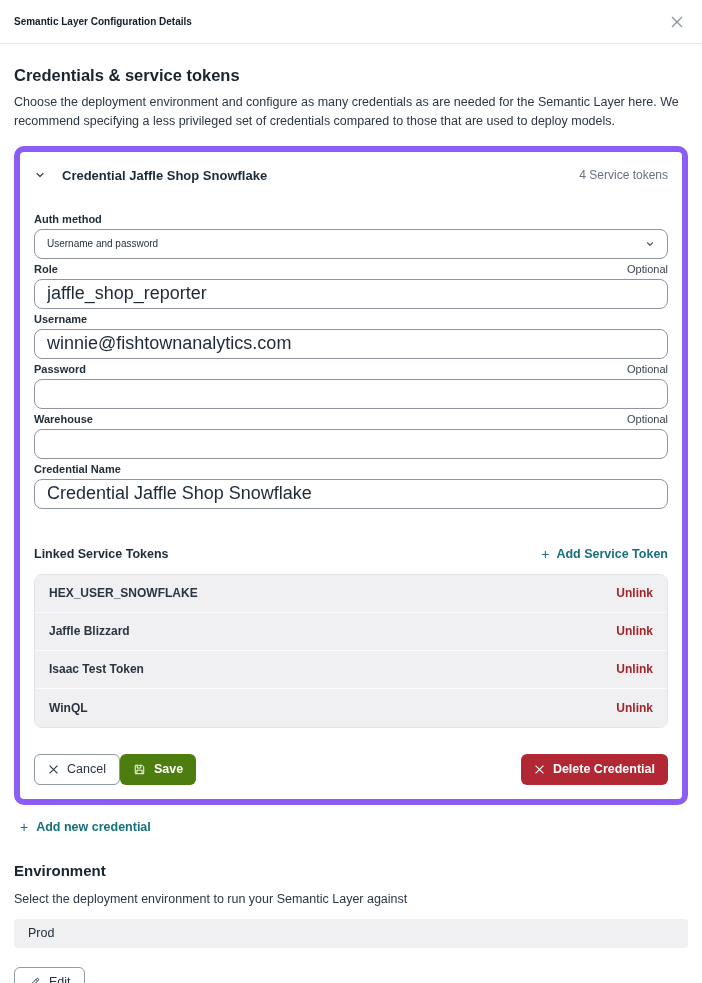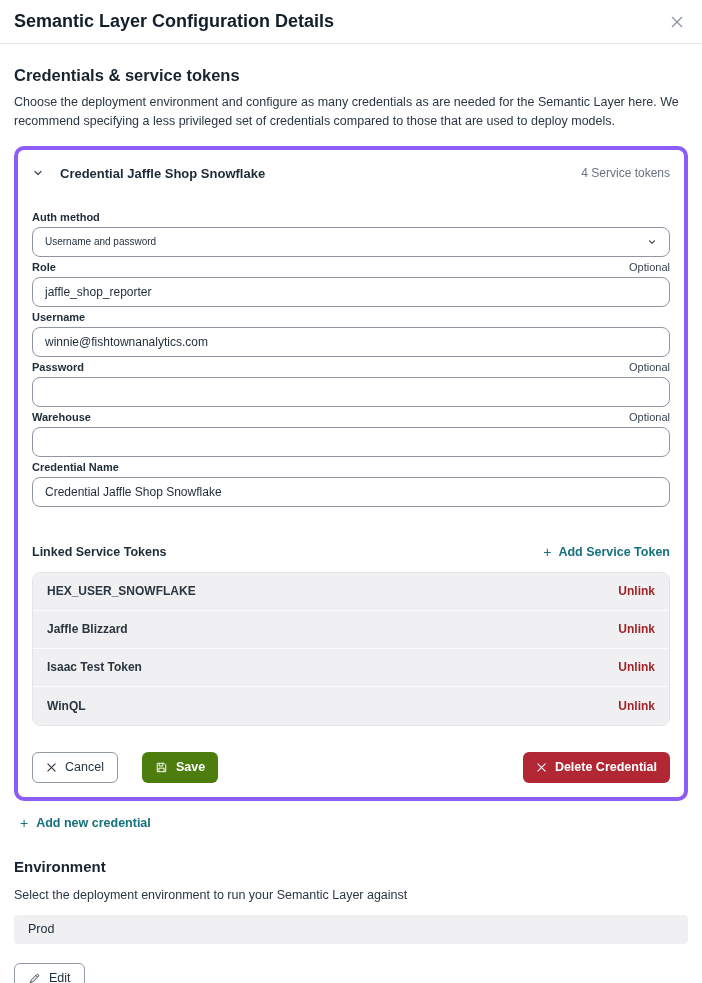--- a/index.html
+++ b/index.html
@@ -8,42 +8,42 @@
     width: 702px; height: 983px;
     background: #ffffff;
     font-family: "Liberation Sans", sans-serif;
     color: #1e2a36;
     overflow: hidden;
   }
   svg { display: block; }
 
   
   .modal-header { height: 44px; border-bottom: 1px solid #e7e8ea; display: flex; align-items: center; padding: 0 16px 0 14px; }
-  .modal-title { font-size: 18px; font-weight: bold; color: #121e2a; }
+  .modal-title { font-size: 10px; font-weight: bold; color: #121e2a; }
   .close-btn { margin-left: auto; color: #8b93a0; cursor: pointer; padding: 2px; }
 
   .content { padding: 0 14px; }
 
   .section-heading { font-size: 16.5px; font-weight: bold; color: #18242f; margin: 22px 0 0; }
   .section-desc { font-size: 12.5px; line-height: 1.5; color: #2b3644; margin-top: 8px; padding-right: 6px; }
 
   
-  .card { margin-top: 15px; border: 4px solid #8b5cf6; border-radius: 10px; padding: 14px; background: #fff; }
+  .card { margin-top: 15px; border: 6px solid #8b5cf6; border-radius: 10px; padding: 14px; background: #fff; }
   .card-header { display: flex; align-items: center; padding-top: 2px; }
   .chev-toggle { color: #3d4754; cursor: pointer; }
   .card-title { font-size: 13px; font-weight: bold; color: #1c2936; margin-left: 16px; }
   .token-count { margin-left: auto; font-size: 12px; color: #68717f; }
 
   .fields { margin-top: 30px; }
   .field-label-row { display: flex; align-items: baseline; margin: 4px 0 4px; }
   .field-label { font-size: 11px; font-weight: bold; color: #222e3a; }
   .optional { margin-left: auto; font-size: 11px; color: #3a4450; }
   .text-input {
     width: 100%; height: 30px; border: 1px solid #8f96a1; border-radius: 8px;
-    padding: 0 12px; font-size: 12px; color: #1f2a37; background: #fff;
+    padding: 0 12px; font-size: 18px; color: #1f2a37; background: #fff;
     font-family: "Liberation Sans", sans-serif; outline: none;
   }
   .select {
     width: 100%; height: 30px; border: 1px solid #8f96a1; border-radius: 8px;
     padding: 0 12px; font-size: 10px; color: #1f2a37; background: #fff;
     display: flex; align-items: center; cursor: pointer; gap: 20px;
   }
   .select-chev { margin-left: auto; color: #4a5461; }
 
   
@@ -52,21 +52,21 @@
   .add-token { margin-left: auto; display: flex; align-items: center; gap: 7px; font-size: 12.5px; font-weight: bold; color: #15717c; cursor: pointer; }
   .plus-glyph { font-weight: normal; font-size: 14px; line-height: 1; }
 
   .token-list { margin-top: 13px; border: 1px solid #e3e4e8; border-radius: 8px; overflow: hidden; }
   .token-row { background: #f0f0f2; height: 38px; display: flex; align-items: center; padding: 0 14px; border-bottom: 1px solid #fcfcfd; }
   .token-row:last-child { border-bottom: none; }
   .token-name { font-size: 12px; font-weight: bold; color: #2a3541; }
   .unlink { margin-left: auto; font-size: 12px; font-weight: bold; color: #9e2428; cursor: pointer; }
 
   
-  .actions { display: flex; align-items: center; margin-top: 26px; gap: 24px; }
+  .actions { display: flex; align-items: center; margin-top: 26px; gap: 0; }
   .btn {
     display: inline-flex; align-items: center; gap: 8px; height: 31px; padding: 0 13px;
     border-radius: 6px; font-size: 12.5px; cursor: pointer; border: none;
     font-family: "Liberation Sans", sans-serif;
   }
   .btn-cancel { border: 1px solid #9199a3; background: #fff; color: #2a3541; }
   .btn-save { background: #4d7c0f; color: #fff; font-weight: bold; }
   .btn-delete { margin-left: auto; background: #b12733; color: #fff; font-weight: bold; text-align: right; }
 
   .add-credential { display: inline-flex; align-items: center; gap: 8px; margin: 15px 0 0 6px; color: #15717c; font-size: 12.5px; font-weight: bold; cursor: pointer; }

